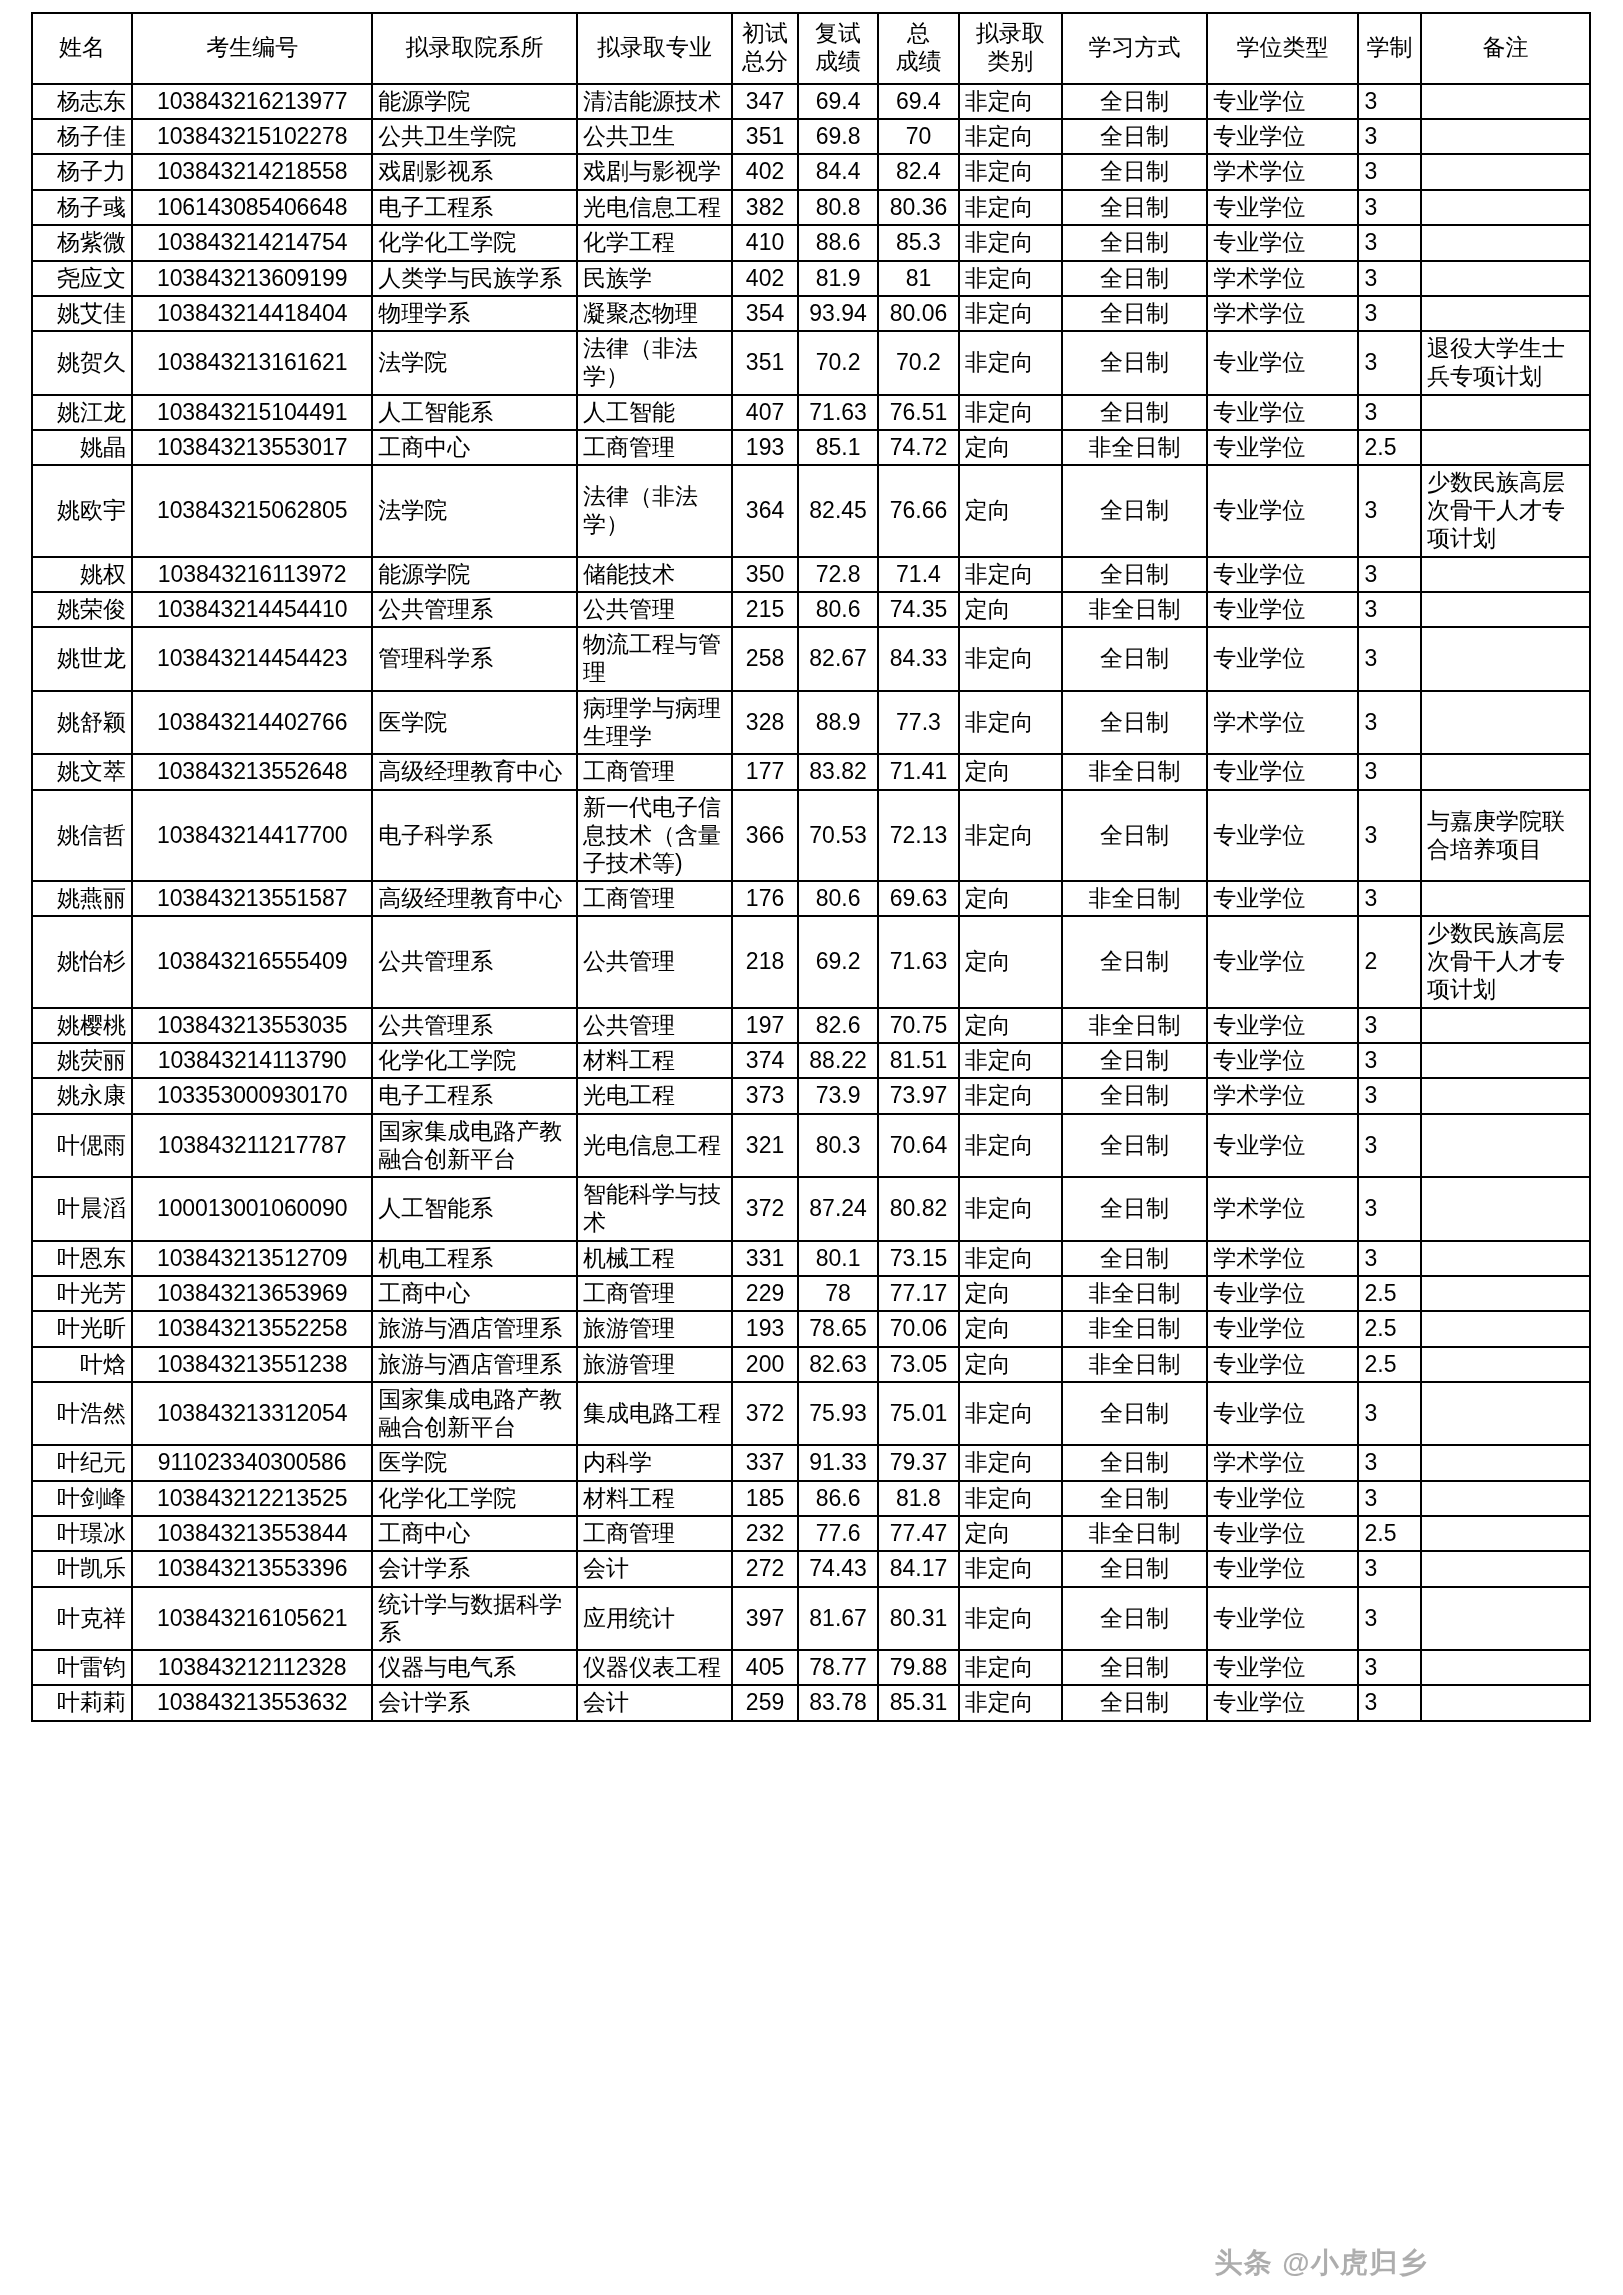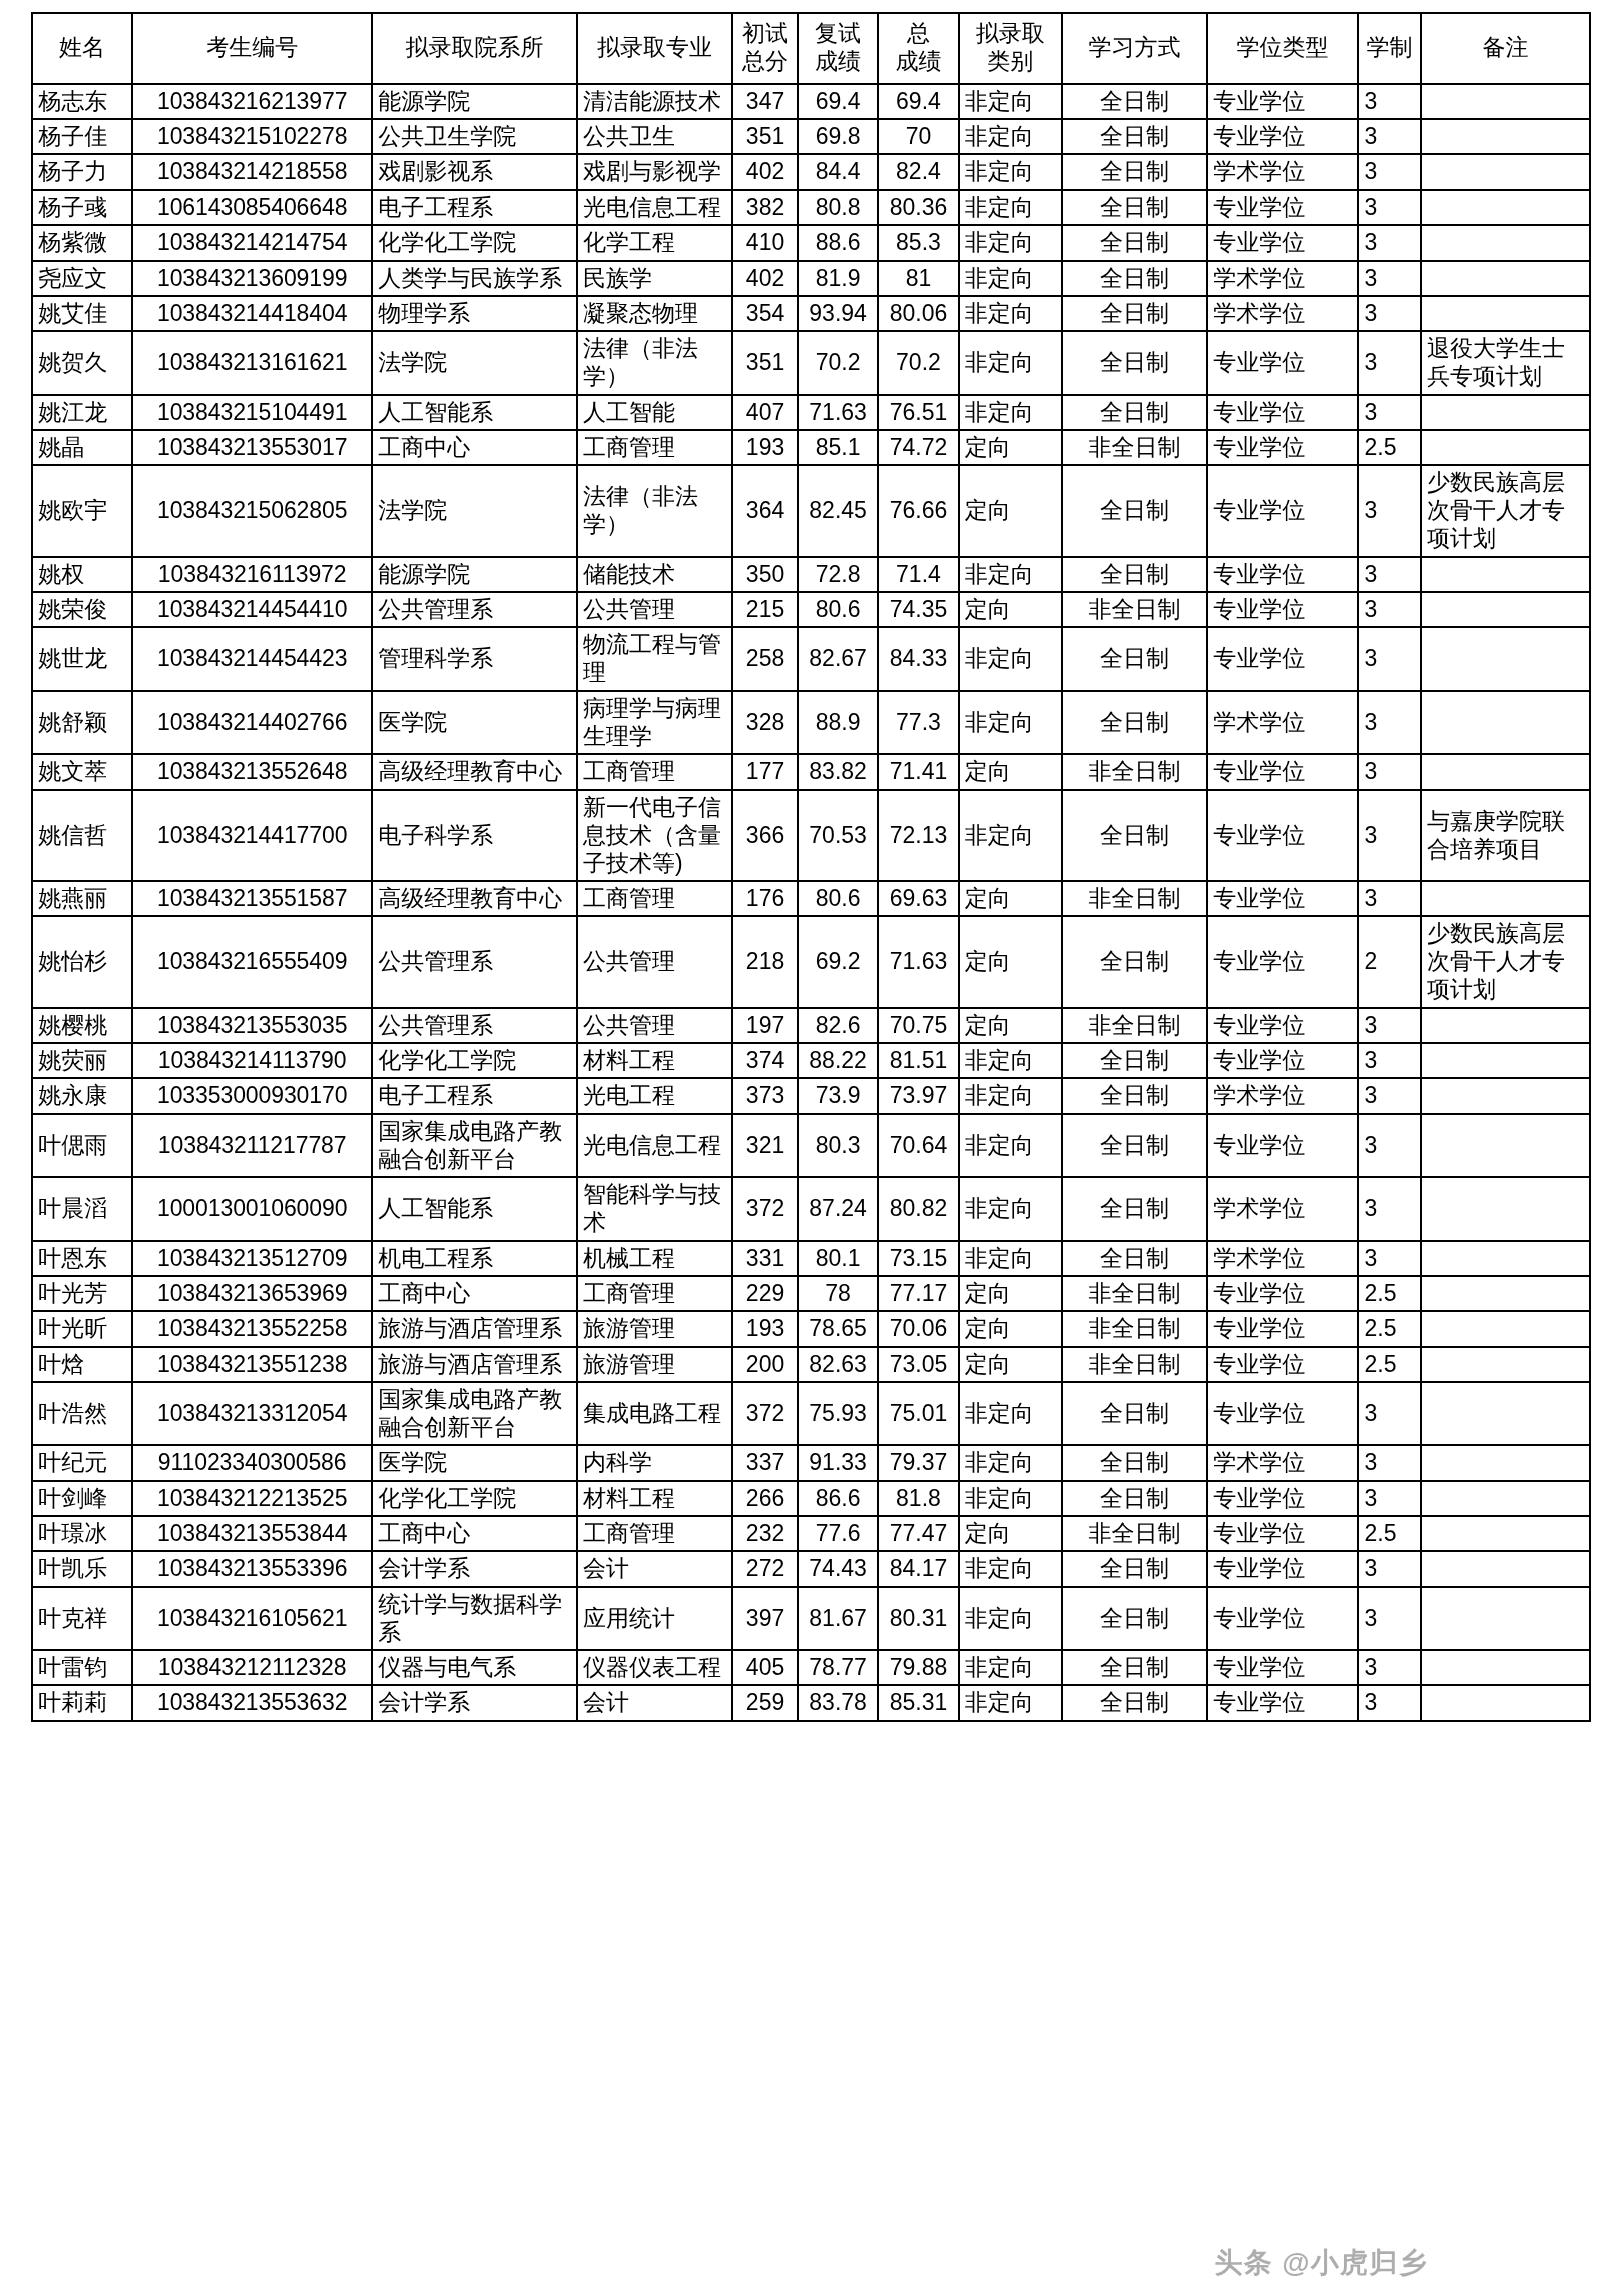--- a/index.html
+++ b/index.html
@@ -49,21 +49,21 @@
   col.c-major    { width: 149px; }
   col.c-init     { width: 63px; }
   col.c-retest   { width: 77px; }
   col.c-total    { width: 77px; }
   col.c-cat      { width: 99px; }
   col.c-mode     { width: 139px; }
   col.c-degree   { width: 145px; }
   col.c-years    { width: 60px; }
   col.c-remark   { width: 162px; }
 
-  td.name     { text-align: left; font-weight: bold; margin-top: 16px; }
+  td.name     { text-align: right; font-weight: bold; margin-top: 16px; }
   td.id       { text-align: center; letter-spacing: -0.1px; }
   td.dept     { text-align: left; margin-top: 8px; }
   td.major    { text-align: left; }
   td.num      { text-align: center; }
   td.cat      { text-align: left; }
   td.mode     { text-align: center; }
   td.degree   { text-align: left; }
   td.years    { text-align: left; }
   td.remark   { text-align: left; }
 
@@ -534,21 +534,21 @@
           <td class="mode">全日制</td>
           <td class="degree">学术学位</td>
           <td class="years">3</td>
           <td class="remark"></td>
         </tr>
         <tr>
           <td class="name">叶剑峰</td>
           <td class="id">103843212213525</td>
           <td class="dept">化学化工学院</td>
           <td class="major">材料工程</td>
-          <td class="num">266</td>
+          <td class="num">185</td>
           <td class="num">86.6</td>
           <td class="num">81.8</td>
           <td class="cat">非定向</td>
           <td class="mode">全日制</td>
           <td class="degree">专业学位</td>
           <td class="years">3</td>
           <td class="remark"></td>
         </tr>
         <tr>
           <td class="name">叶璟冰</td>

